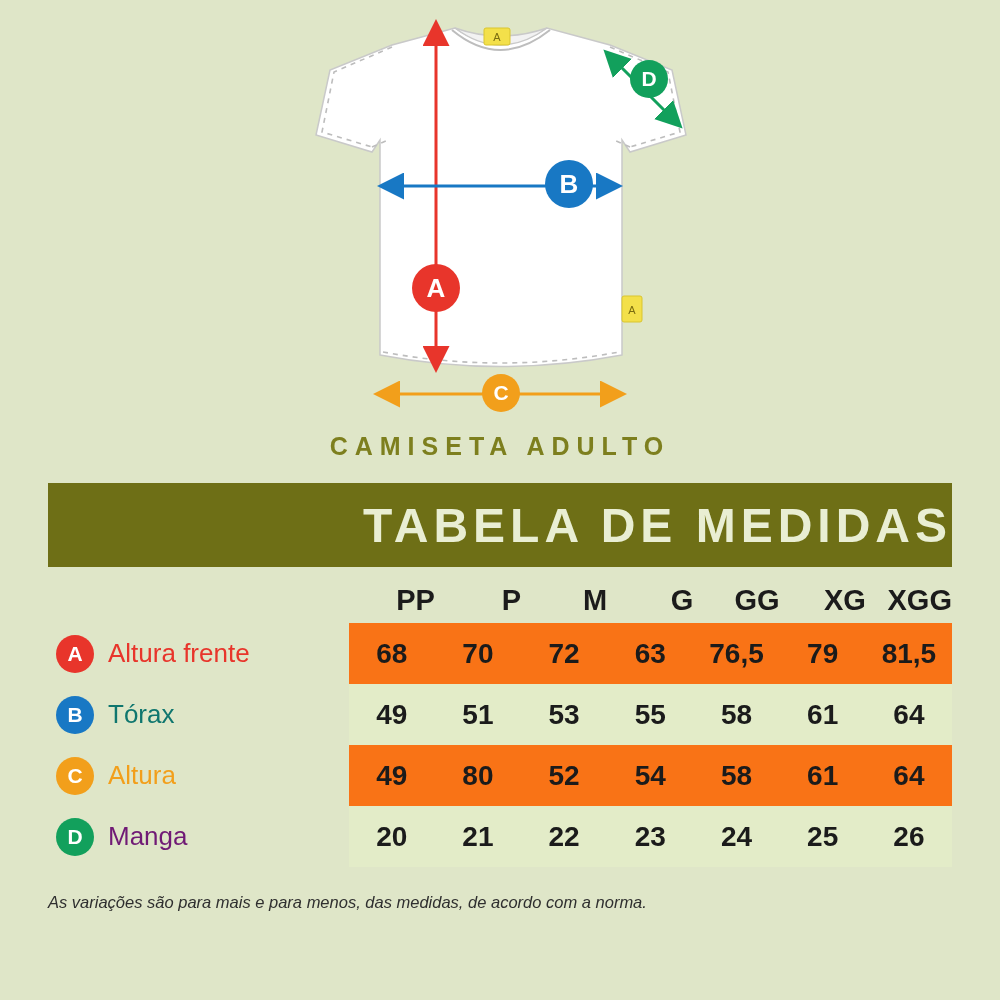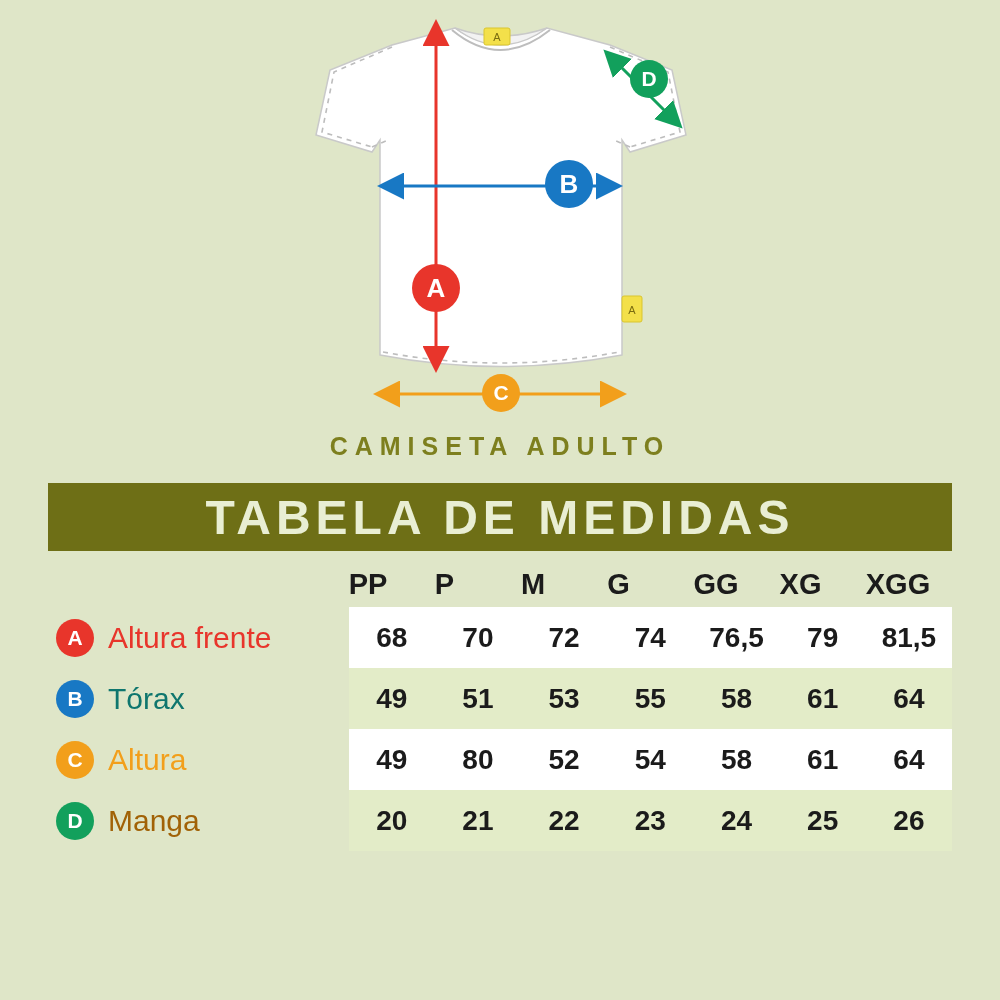--- a/index.html
+++ b/index.html
@@ -53,24 +53,24 @@
     letter-spacing: 7px;
     color: #7d7f1e;
     font-weight: bold;
     margin-top: 12px;
   }
 
   
   #title-banner {
     margin: 22px 48px 0 48px;
     background: #6e6f16;
-    height: 68px;
+    height: 84px;
     display: flex;
     align-items: center;
-    justify-content: center;
+    justify-content: flex-end;
   }
   #title-banner h1 {
     margin: 0;
     color: #e9eed3;
     font-size: 48px;
     letter-spacing: 5px;
     font-weight: bold;
     font-family: "Liberation Sans", sans-serif;
   }
 
@@ -88,21 +88,21 @@
     margin: 0;
   }
   .col-label { width: 300px; }
   .col-size  { width: 86px; }
 
   thead th {
     height: 46px;
     font-size: 29px;
     font-weight: bold;
     color: #1b1b1b;
-    text-align: left;
+    text-align: right;
   }
   tbody tr { height: 61px; }
 
   .rowlabel {
     display: flex;
     align-items: center;
     gap: 14px;
     padding-left: 8px;
   }
   .rowlabel .badge {
@@ -111,29 +111,29 @@
     border-radius: 50%;
     color: #fff;
     font-size: 21px;
     font-weight: bold;
     display: flex;
     align-items: center;
     justify-content: center;
     flex: 0 0 auto;
   }
   .rowlabel .txt {
-    font-size: 30px;
+    font-size: 26px;
   }
   td.val {
     text-align: center;
     font-size: 28px;
     font-weight: bold;
     color: #1b1b1b;
   }
-  tr.shaded td.val { background: #ffffff; }
+  tr.shaded td.val { background: #f97316; }
   tr.plain  td.val { background: #e3ecc8; }
 
   
   #notes {
     margin: 26px 48px 0 48px;
     color: #2f2f2f;
   }
   #notes .p1 {
     font-size: 16.5px;
     line-height: 1.45;
@@ -242,21 +242,21 @@
       <tr class="shaded">
         <td>
           <div class="rowlabel">
             <span class="badge" style="background:#e8352b">A</span>
             <span class="txt" style="color:#e8352b">Altura frente</span>
           </div>
         </td>
         <td class="val">68</td>
         <td class="val">70</td>
         <td class="val">72</td>
-        <td class="val">74</td>
+        <td class="val">63</td>
         <td class="val">76,5</td>
         <td class="val">79</td>
         <td class="val">81,5</td>
       </tr>
       <tr class="plain">
         <td>
           <div class="rowlabel">
             <span class="badge" style="background:#1878c4">B</span>
             <span class="txt" style="color:#0f766e">Tórax</span>
           </div>
@@ -281,29 +281,30 @@
         <td class="val">52</td>
         <td class="val">54</td>
         <td class="val">58</td>
         <td class="val">61</td>
         <td class="val">64</td>
       </tr>
       <tr class="plain">
         <td>
           <div class="rowlabel">
             <span class="badge" style="background:#12a05c">D</span>
-            <span class="txt" style="color:#a16207">Manga</span>
+            <span class="txt" style="color:#701a75">Manga</span>
           </div>
         </td>
         <td class="val">20</td>
         <td class="val">21</td>
         <td class="val">22</td>
         <td class="val">23</td>
         <td class="val">24</td>
         <td class="val">25</td>
         <td class="val">26</td>
       </tr>
     </tbody>
   </table>
 </div>
 
 <div id="notes">
+  <div class="p2">As variações são para mais e para menos, das medidas, de acordo com a norma.</div>
 </div>
 
 </body></html>

